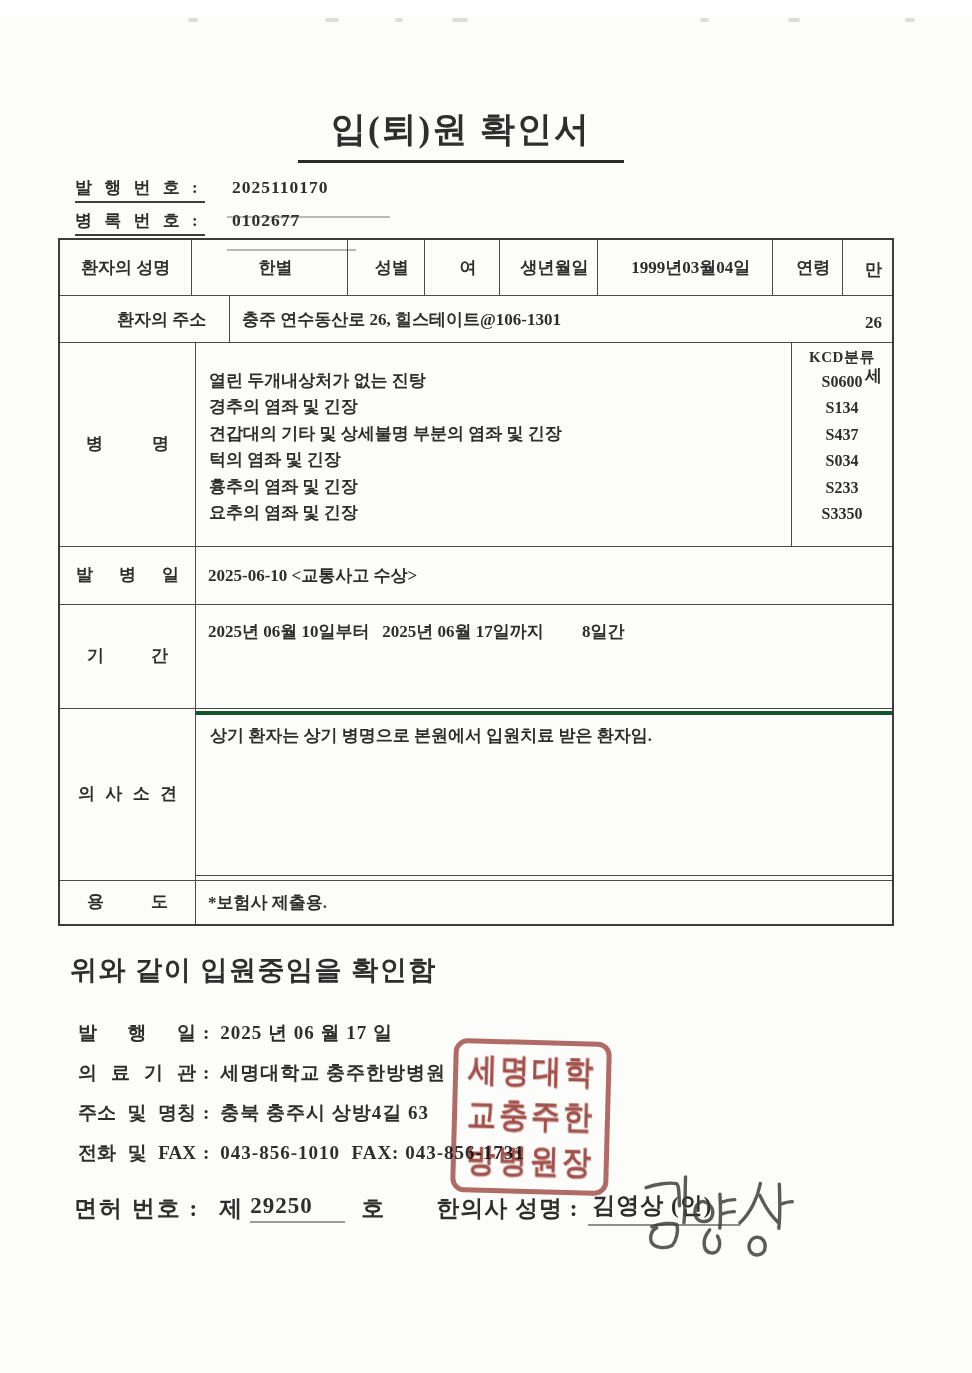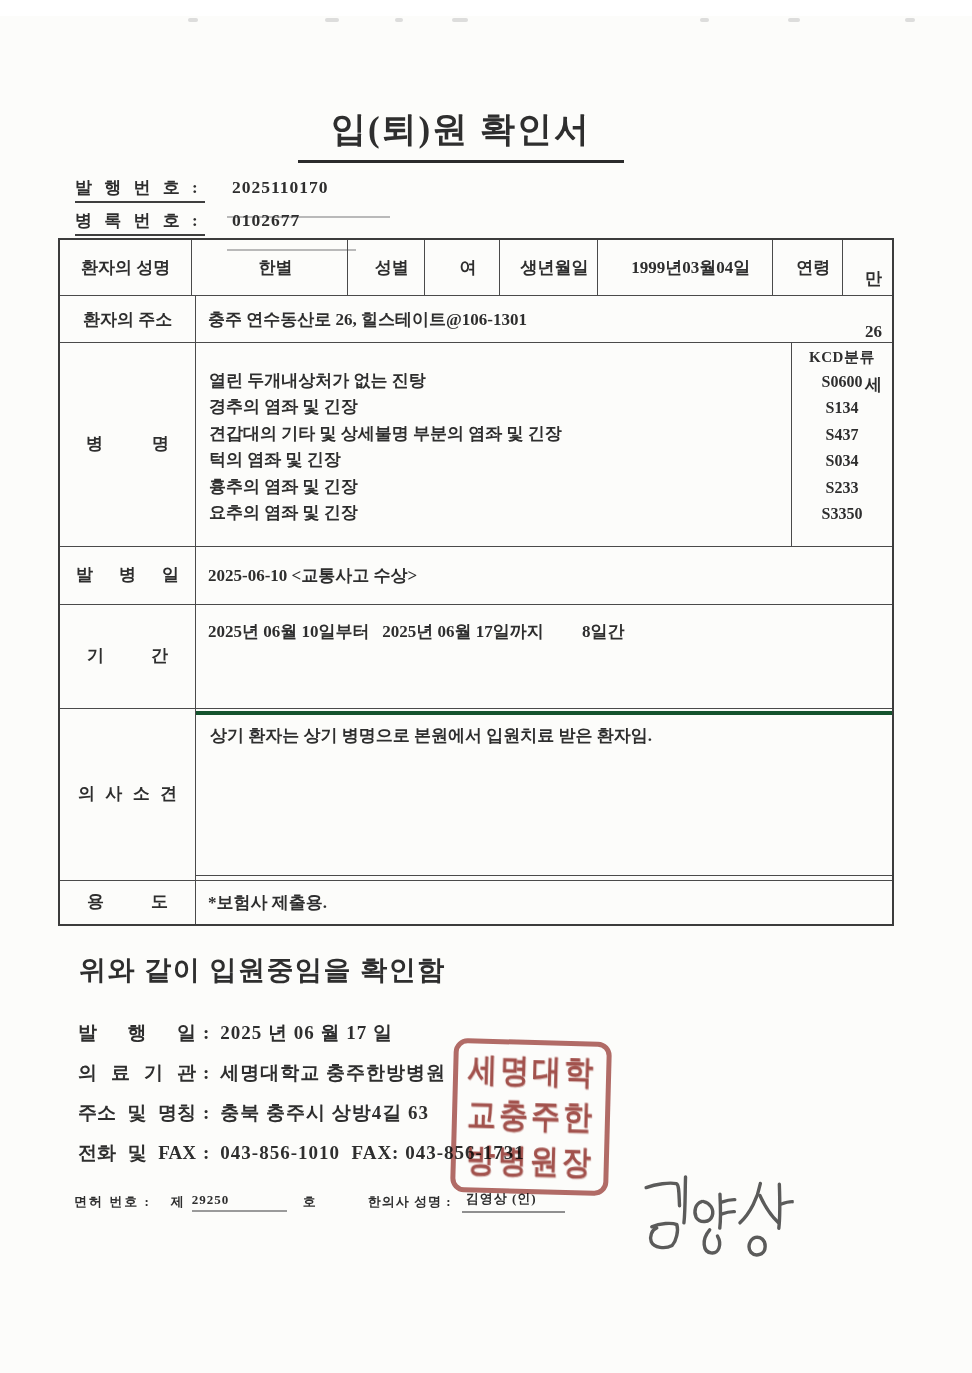--- a/index.html
+++ b/index.html
@@ -38,27 +38,27 @@
   }
   .tr { display:flex; border-bottom:1px solid #4a4a4a; }
   .tr:last-child { border-bottom:none; }
   .td { border-right:1px solid #4a4a4a; box-sizing:border-box; }
   .td:last-child { border-right:none; }
   .cc { display:flex; align-items:center; justify-content:center; }
   .cl { display:flex; align-items:center; padding-left:12px; }
   .lbl { font-weight:700; }
   .jst { text-align:justify; text-align-last:justify; box-sizing:border-box; }
 
-  .r1 { height:55px;gap:12px; } .r2 { height:46px; } .r3 { height:203px; }
+  .r1 { height:55px;gap:12px; } .r2 { height:46px;padding-left:34px; } .r3 { height:203px; }
   .r4 { height:57px; } .r5 { height:103px; } .r6 { height:171px; } .r7 { height:43px; }
 
   .w-label { width:136px; }
   .w-name { width:147px; } .w-sexl { width:67px; } .w-sex { width:65px; }
   .w-birthl { width:88px; } .w-birth { width:167px; } .w-agel { width:60px; }
-  .age-cell { flex:1; line-height:53px; padding:12px 10px; }
+  .age-cell { flex:1; line-height:53px; padding:3px 10px; }
 
   .addr-cell { flex:1; }
 
   .diag-cell { flex:1; padding:25px 0 0 13px; line-height:26.4px; }
   .kcd-cell { width:100px; text-align:center; }
   .kcd-head { font-size:15px; font-weight:700; padding-top:5px; height:21px; letter-spacing:.5px; }
   .kcd-code { line-height:26.4px; font-size:16px; }
 
   .lbl-r3 { line-height:201px; padding:0 26px; }
   .lbl-r4 { line-height:56px;  padding:0 16px; }
@@ -71,32 +71,32 @@
 
   .opinion-cell { flex:1; position:relative; }
   .opinion-box {
     position:absolute; left:0; right:0; top:2px; bottom:4px;
     border-top:4px solid #14532d; border-bottom:1px solid #4a4a4a;
     padding:9px 14px; box-sizing:border-box;
   }
 
   
   .confirm {
-    position:absolute; left:79px; top:936px;
+    position:absolute; left:70px; top:936px;
     font-size:27px; font-weight:800; letter-spacing:1.5px; white-space:nowrap;
   }
   .issue-block { position:absolute; left:78px; top:997px; }
   .f-row { display:flex; align-items:center; height:40px; font-size:19px; font-weight:700; white-space:nowrap; }
   .f-lbl { width:118px; text-align:justify; text-align-last:justify; }
   .f-colon { margin:0 11px 0 7px; }
   .f-val { letter-spacing:1px; }
 
   .license {
     position:absolute; left:74px; top:1174px; display:flex; align-items:center;
-    font-size:13px; font-weight:700; white-space:nowrap;
+    font-size:23px; font-weight:700; white-space:nowrap;
   }
   .lic-lbl { letter-spacing:2px; }
   .lic-je { margin-left:20px; }
   .lic-num {
     display:inline-block; width:95px; margin-left:8px; text-align:left;
     border-bottom:2px solid #9a9a9a; padding-bottom:2px; letter-spacing:1px;
   }
   .lic-ho { margin-left:16px; }
   .doc-lbl { margin-left:52px; letter-spacing:1px; }
   .doc-name {

